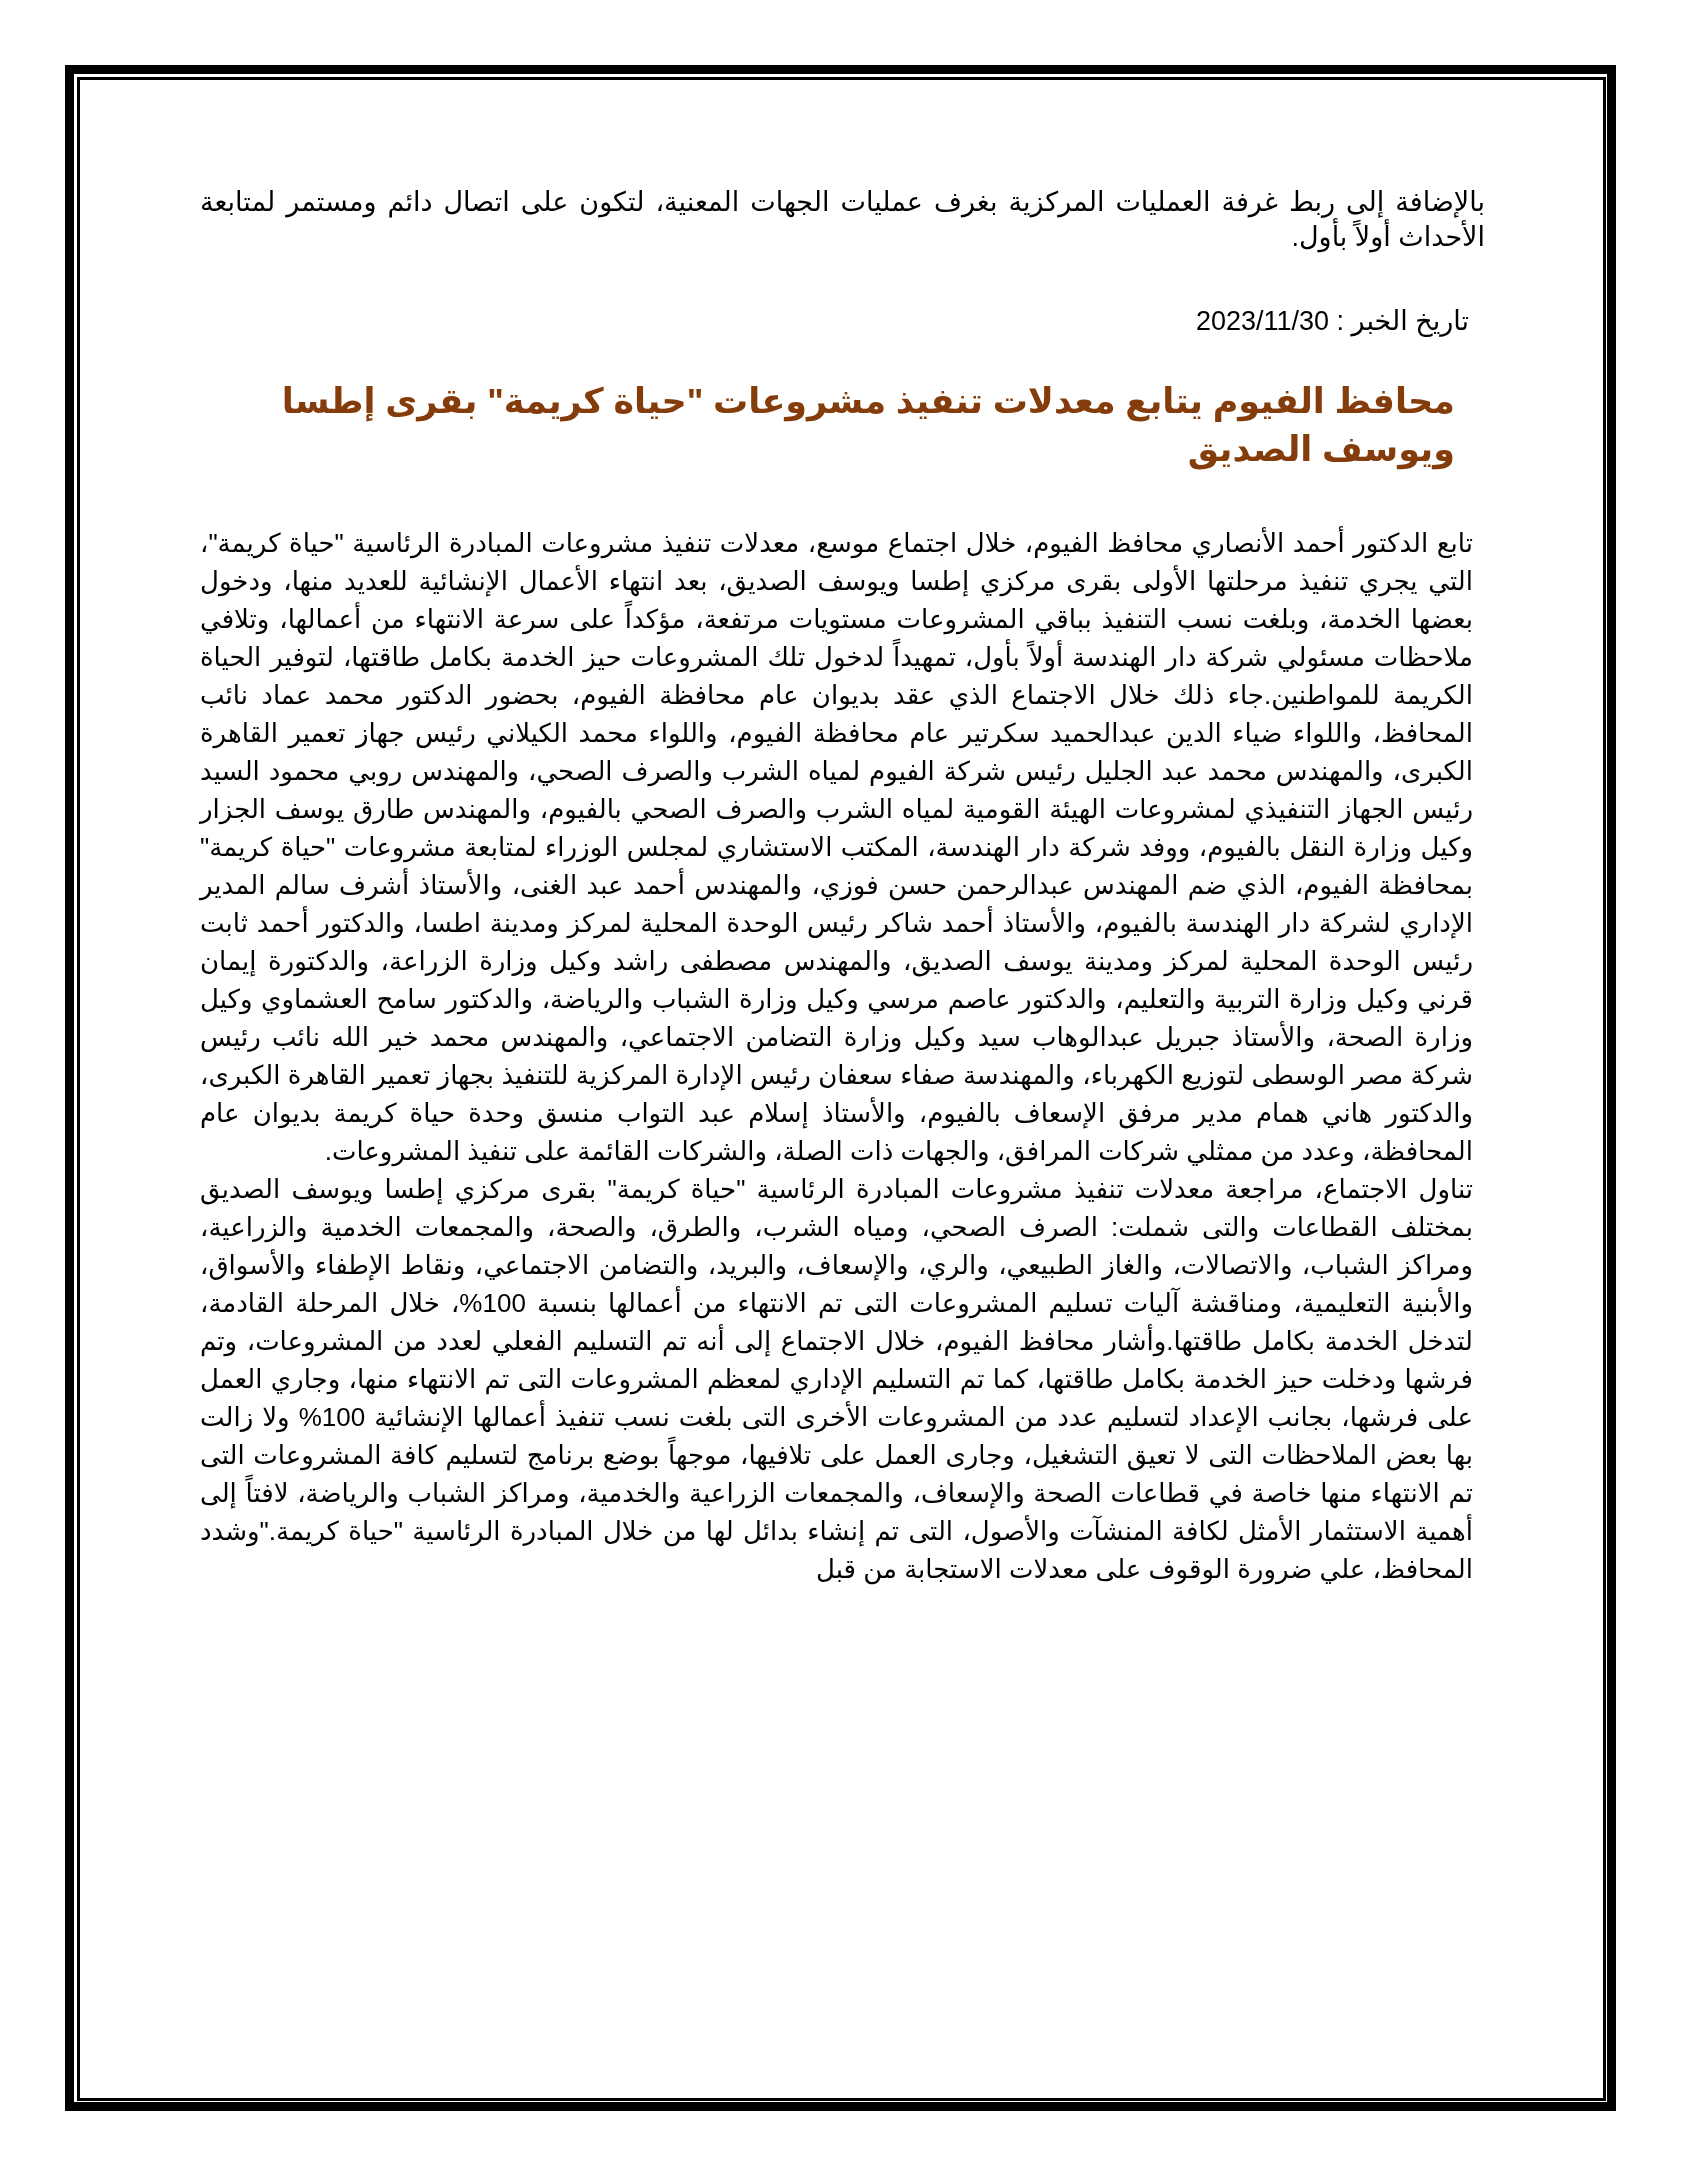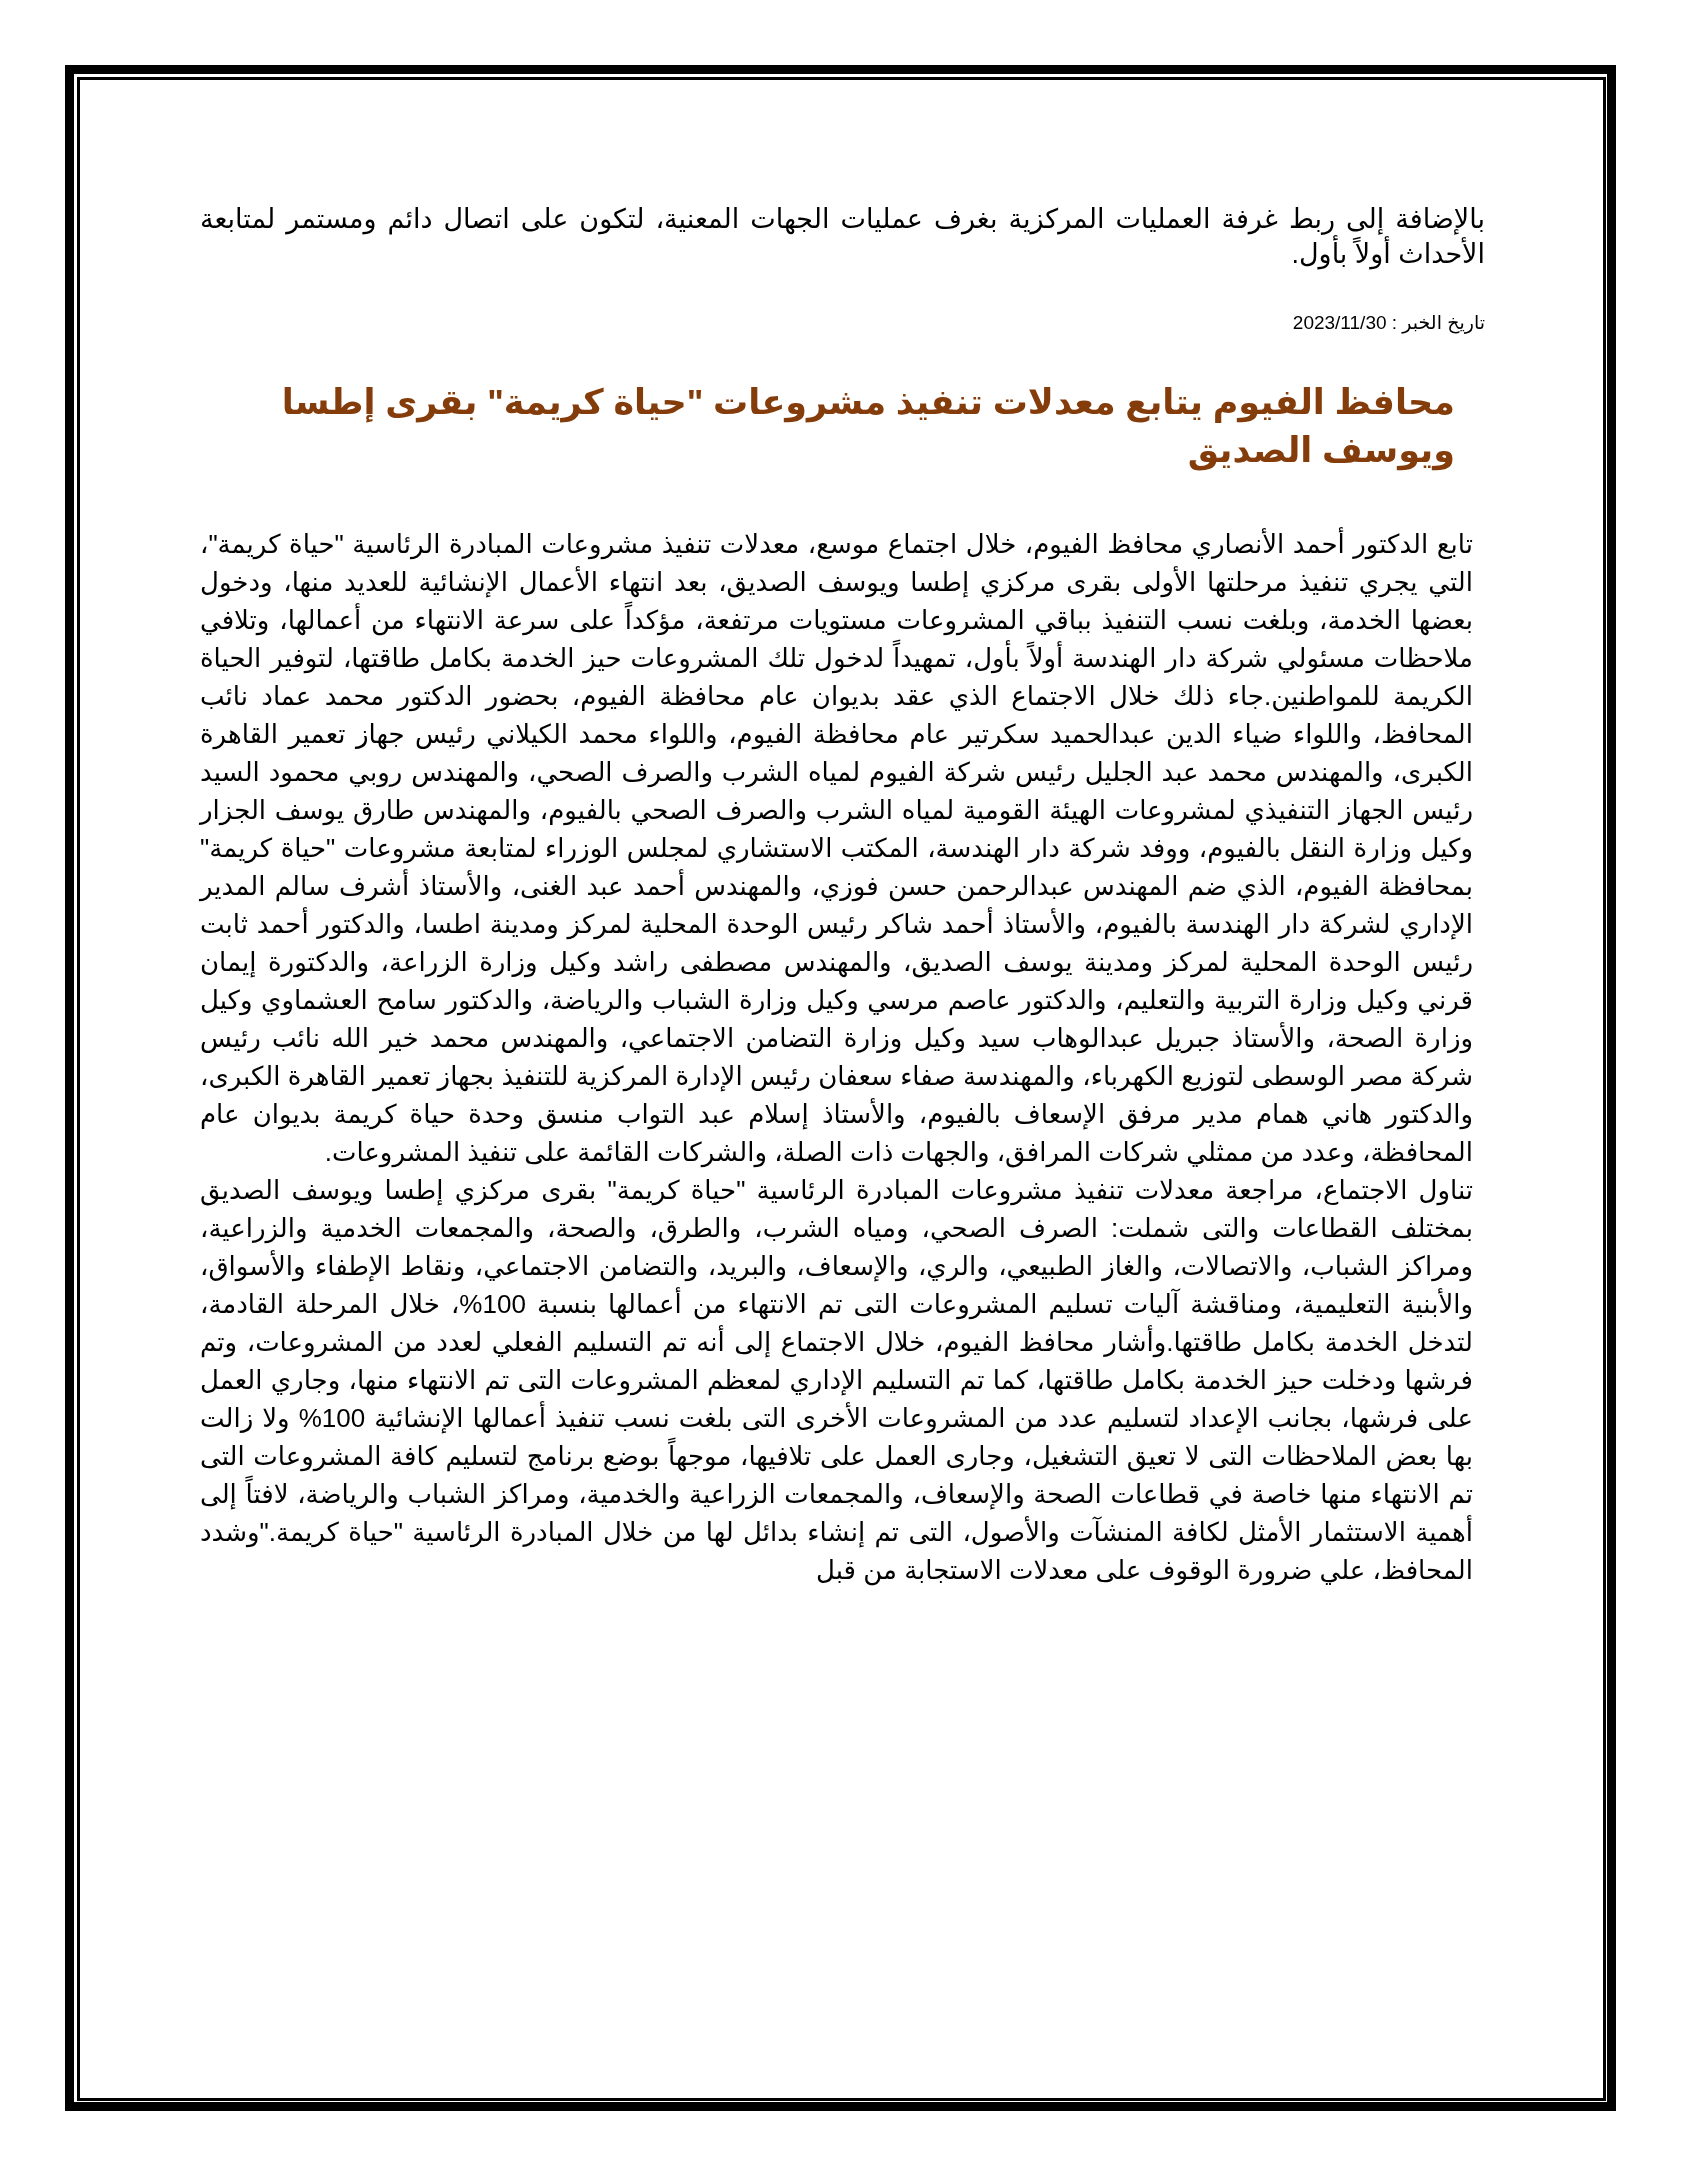--- a/index.html
+++ b/index.html
@@ -29,39 +29,39 @@
       left: 77px;
       top: 77px;
       width: 1529px;
       height: 2024px;
       box-sizing: border-box;
       border: 3px solid #000000;
     }
     .content {
       position: absolute;
       left: 200px;
-      top: 202px;
+      top: 185px;
       width: 1285px;
       direction: rtl;
       text-align: right;
     }
     .header-line {
       font-size: 27px;
       line-height: 35px;
       margin: 0;
     }
     .header-line.justify {
       text-align: justify;
       text-align-last: right;
     }
     .spacer-small { height: 33px; }
     .date-line {
-      font-size: 19px;
+      font-size: 27px;
       line-height: 35px;
-      margin: 0;
+      margin: 16px;
     }
     .date-value {
       direction: ltr;
       unicode-bidi: embed;
     }
     .title {
       margin: 38px 0 0 0;
       font-size: 35px;
       line-height: 48px;
       font-weight: bold;

